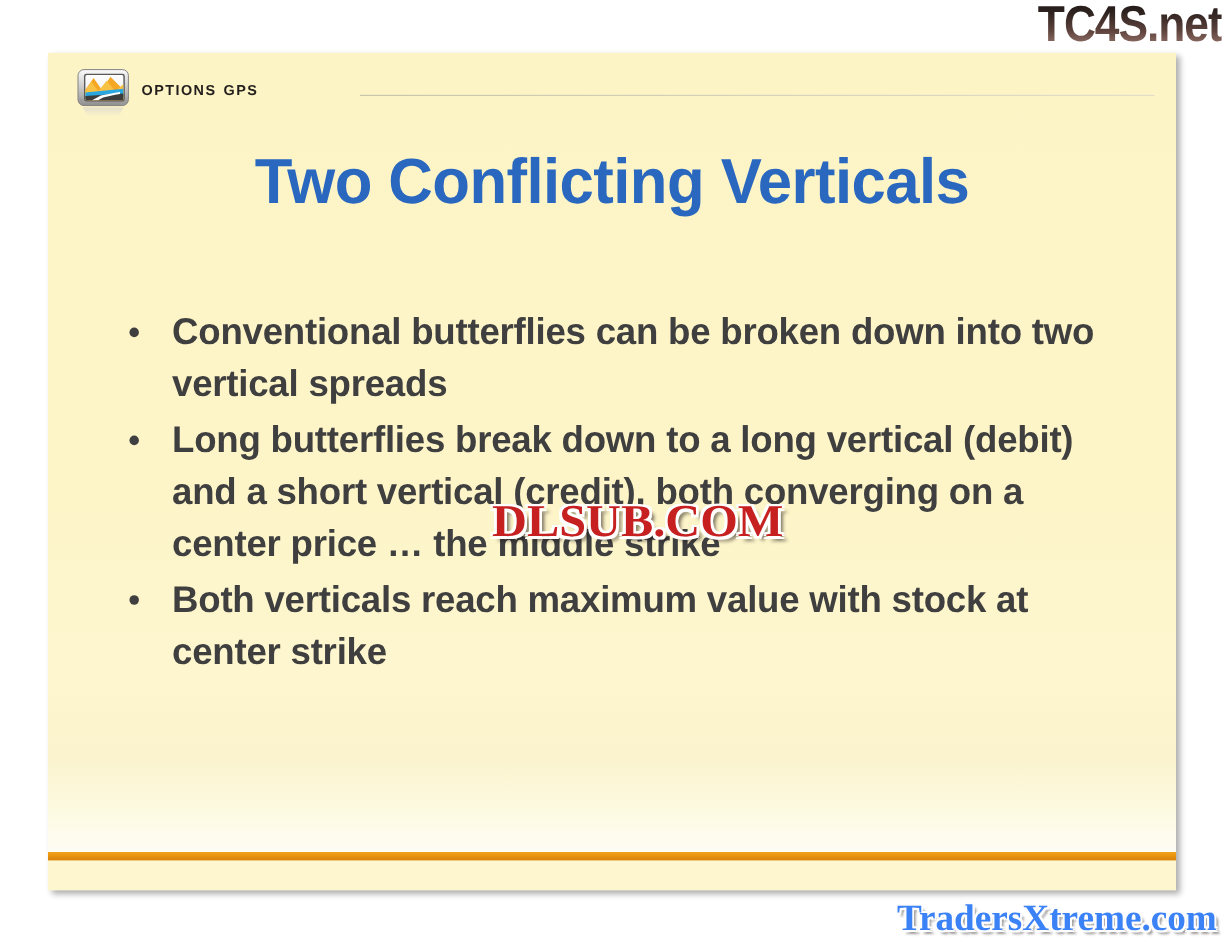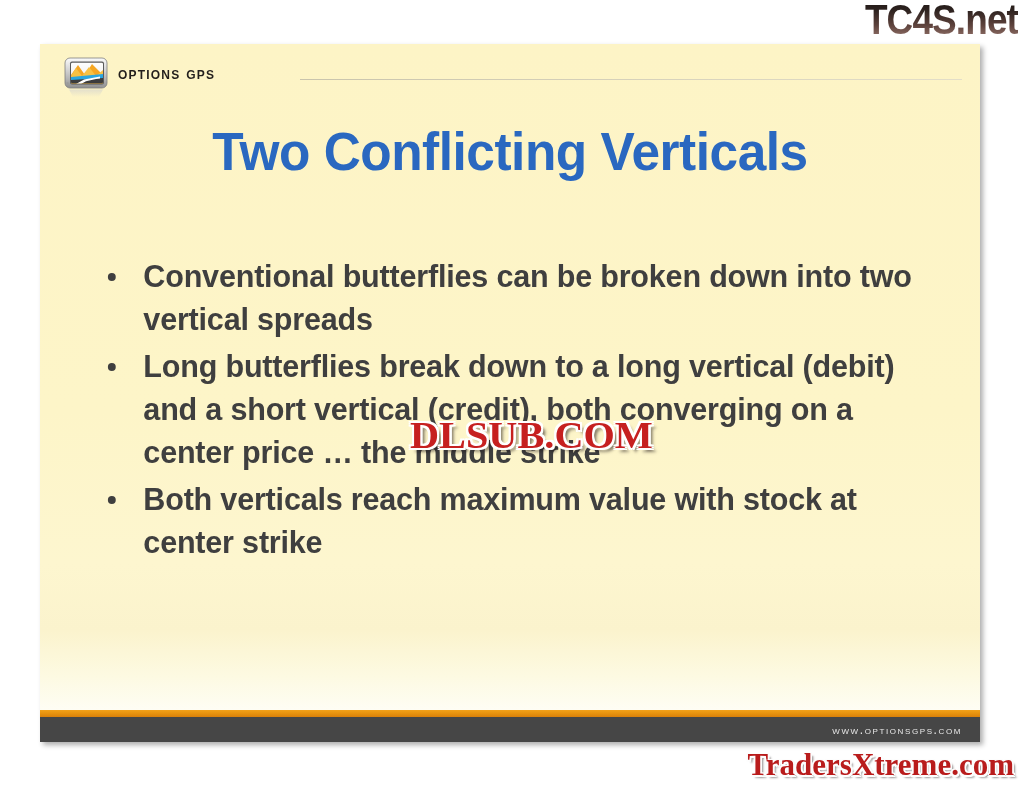--- a/index.html
+++ b/index.html
@@ -209,21 +209,21 @@
 
   
   #tradersxtreme-watermark {
     position: absolute;
     right: 10px;
     top: 748px;
     font-family: "Liberation Serif", serif;
     font-weight: bold;
     font-size: 31px;
     line-height: 33px;
-    color: #b91c1c;
+    color: #3b82f6;
     transform: scaleX(1.0);
     transform-origin: right top;
     z-index: 40;
     white-space: nowrap;
     text-shadow:
       -1.5px 0 0 #fdfdfd, 1.5px 0 0 #fdfdfd,
        0 -1.5px 0 #fdfdfd, 0 1.5px 0 #fdfdfd,
       -1.5px -1.5px 0 #fdfdfd, 1.5px -1.5px 0 #fdfdfd,
       -1.5px 1.5px 0 #fdfdfd, 1.5px 1.5px 0 #fdfdfd,
        3px 3px 2px rgba(40,30,30,0.45);
@@ -303,21 +303,18 @@
       </li>
       <li class="bullet-item">
         <span class="bullet-marker"></span>
         <span class="bullet-text">Both verticals reach maximum value with stock at center strike</span>
       </li>
     </ul>
 
   </div>
 
   <div id="footer-orange-bar"></div>
-  <div id="footer-band">
-    <div id="footer-url">www.OptionsGPS.com</div>
-  </div>
 
   <div id="dlsub-watermark">DLSUB.COM</div>
 
 </div>
 
 <div id="tradersxtreme-watermark">TradersXtreme.com</div>
 
 </body></html>

